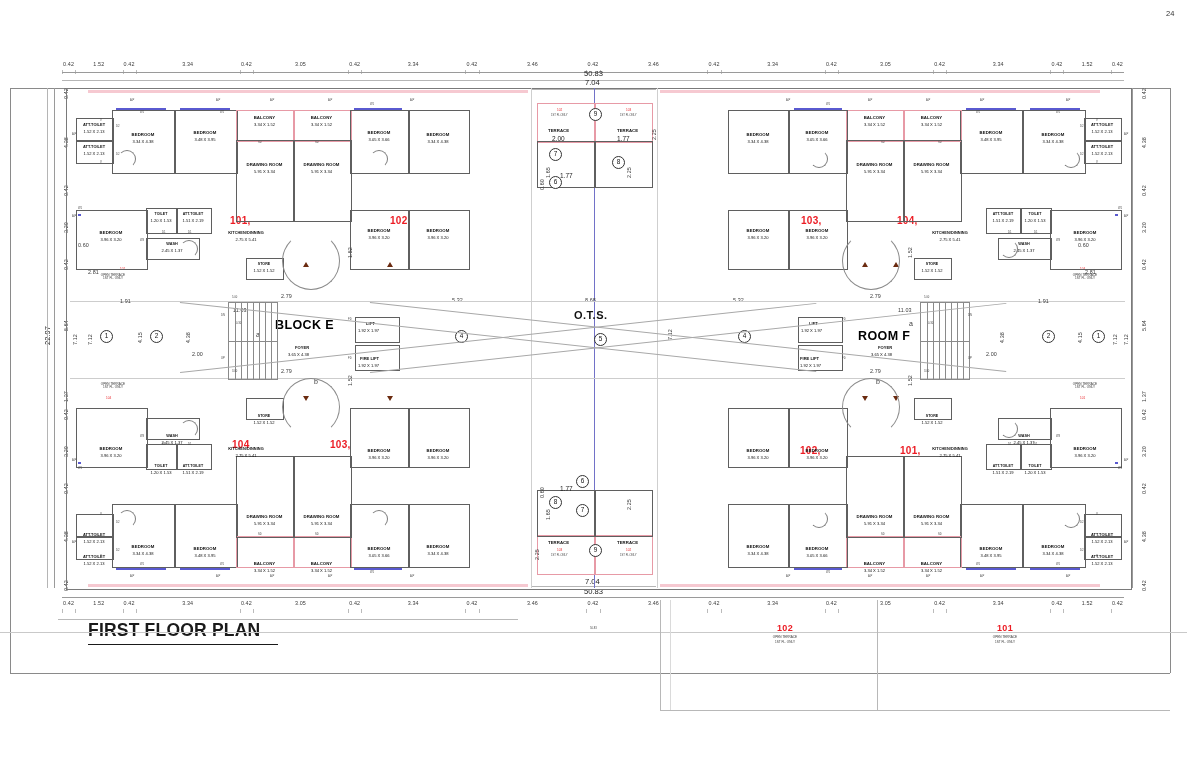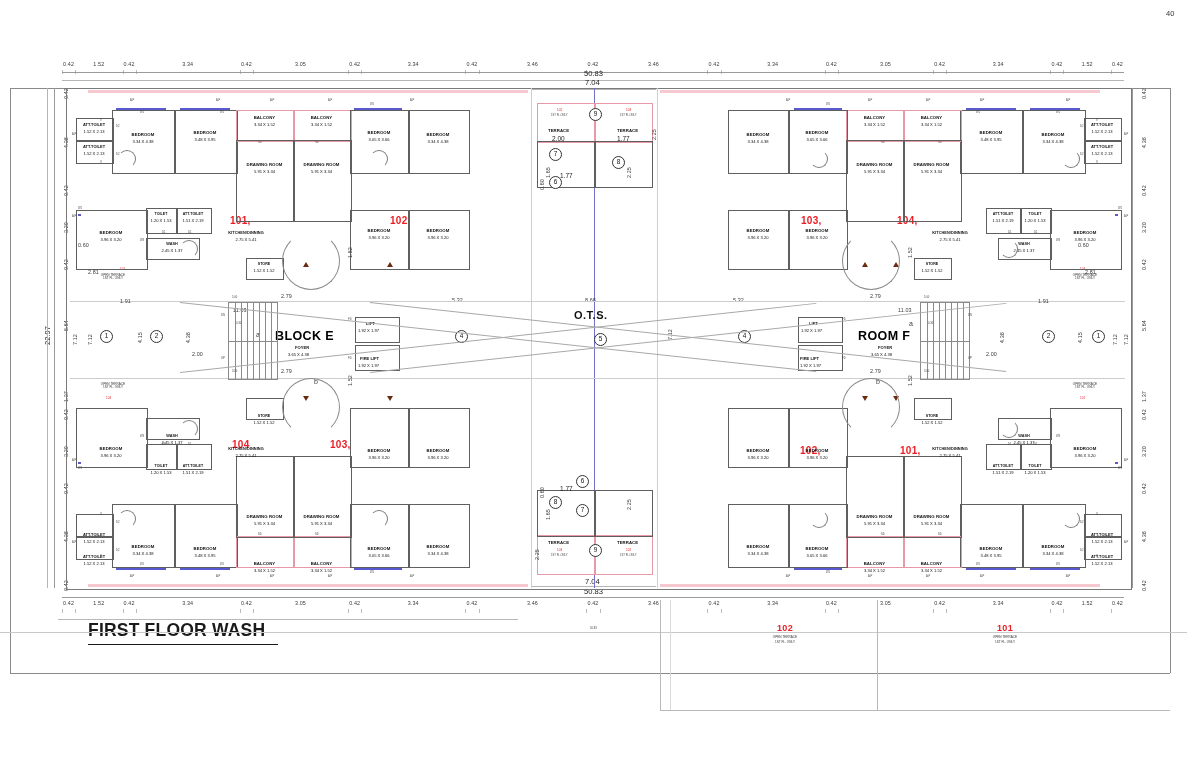--- a/index.html
+++ b/index.html
@@ -37,21 +37,21 @@
   .title{position:absolute;font-size:17.5px;font-weight:bold;letter-spacing:.2px;color:#1a1a1a;}
   .titleline{position:absolute;height:0;border-top:1.4px solid #1a1a1a;}
   .pageno{position:absolute;font-size:7.5px;color:#333;}
   .arc{position:absolute;border:.6px solid #7d7d7d;border-radius:50%;}
 </style>
 </head>
 <body>
 
 <div id="sheet">
 
-  <div class="t pageno" style="left:1166px;top:10px">40</div>
+  <div class="t pageno" style="left:1166px;top:10px">24</div>
 
   <div class="h" style="left:10px;top:88px;width:1160px;border-top-color:#8a8a8a"></div>
   <div class="v" style="left:10px;top:88px;height:585px;border-left-color:#8a8a8a"></div>
   <div class="h" style="left:10px;top:673px;width:1160px;border-top-color:#8a8a8a"></div>
   <div class="v" style="left:1170px;top:88px;height:585px;border-left-color:#8a8a8a"></div>
 
   <div id="topdim">
       <div class="t dim" style="left: 61.5517px; top: 62px; width: 14px; text-align: center;">0.42</div>
       <div class="v" style="left: 62px; top: 70px; height: 4px; border-left-color: rgb(187, 187, 187);"></div>
       <div class="t dim" style="left: 91.8143px; top: 62px; width: 14px; text-align: center;">1.52</div>
@@ -200,21 +200,21 @@
   <div class="t dim" style="left:585px;top:298px">8.68</div>
   <div class="t dim vert" style="left:668px;top:340px">7.12</div>
   <div class="t dim" style="left:733px;top:298px">5.32</div>
   <div class="t dim" style="left:452px;top:298px">5.32</div>
   <div class="circ" style="left:455px;top:330px">4</div>
   <div class="circ" style="left:738px;top:330px">4</div>
   <div class="h" style="left:445px;top:301px;width:300px;border-top-color:#c8c8c8"></div>
   <div class="h" style="left:70px;top:301px;width:1055px;border-top-color:#cdcdcd"></div>
   <div class="h" style="left:70px;top:378px;width:1055px;border-top-color:#cdcdcd"></div>
 
-  <div class="t title" style="left:88px;top:622px">FIRST FLOOR WASH</div>
+  <div class="t title" style="left:88px;top:622px">FIRST FLOOR PLAN</div>
   <div class="titleline" style="left:88px;top:644px;width:190px"></div>
   <div class="h" style="left:58px;top:619px;width:460px;border-top-color:#b9b9b9"></div>
 
   <div class="h" style="left:0px;top:632px;width:1187px;border-top-color:#c9c9c9"></div>
   <div class="v" style="left:660px;top:600px;height:110px;border-left-color:#b8b8b8"></div>
   <div class="v" style="left:877px;top:600px;height:110px;border-left-color:#b8b8b8"></div>
   <div class="v" style="left:670px;top:600px;height:110px;border-left-color:#dadada"></div>
   <div class="h" style="left:660px;top:710px;width:510px;border-top-color:#b8b8b8"></div>
 
   <div class="abs" style="left:740px;top:624px;width:90px;text-align:center">
@@ -222,21 +222,21 @@
     <div class="t tiny" style="position:static;margin-top:3px">OPEN TERRACE</div>
     <div class="t tiny" style="position:static;margin-top:2px">1ST FL. ONLY</div>
   </div>
   <div class="abs" style="left:960px;top:624px;width:90px;text-align:center">
     <div class="t unitno" style="position:static;font-size:9px">101</div>
     <div class="t tiny" style="position:static;margin-top:3px">OPEN TERRACE</div>
     <div class="t tiny" style="position:static;margin-top:2px">1ST FL. ONLY</div>
   </div>
   <div class="t tiny2" style="left:590px;top:628px">50.83</div>
 
-  <div class="t blk" style="left:275px;top:330px">BLOCK E</div>
+  <div class="t blk" style="left:275px;top:319px">BLOCK E</div>
   <div class="t rm2" style="left:295px;top:346px;font-weight:bold">FOYER</div>
   <div class="t rm2" style="left:288px;top:353px">3.65 X 4.38</div>
   <div class="t dim" style="left:256px;top:331px;font-size:7px">a</div>
   <div class="t dim" style="left:314px;top:378px;font-size:7px">b</div>
   <div class="t dim" style="left:233px;top:308px">11.03</div>
   <div class="t dim" style="left:281px;top:294px">2.79</div>
   <div class="t dim" style="left:281px;top:369px">2.79</div>
   <div class="room" style="left:355px;top:317px;width:43px;height:24px"></div>
   <div class="t rm2" style="left:366px;top:322px;font-weight:bold">LIFT</div>
   <div class="t rm2" style="left:358px;top:329px">1.92 X 1.97</div>

